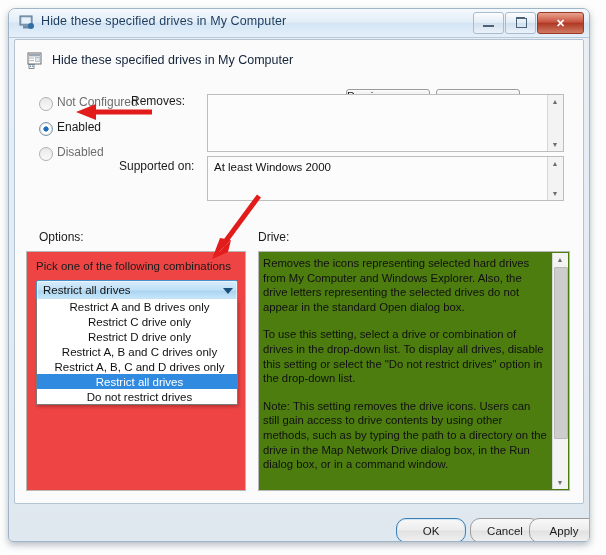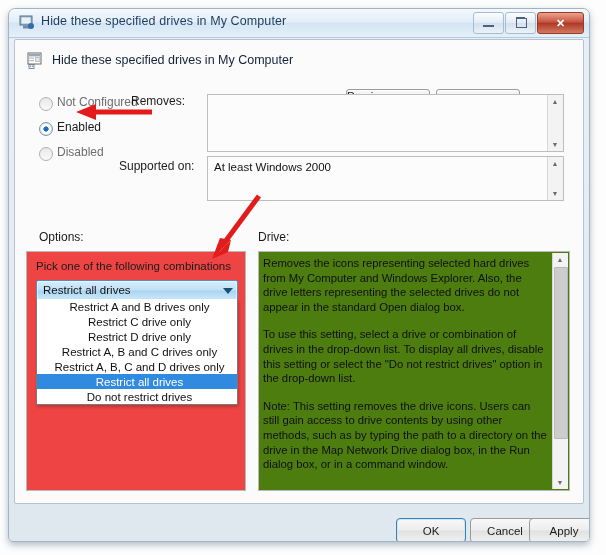--- a/index.html
+++ b/index.html
@@ -137,21 +137,21 @@
   .help-in{
     position:absolute;left:4px;top:4px;right:20px;bottom:4px;
     font-size:11.3px;color:#111;line-height:14.6px;overflow:hidden;
   }
   .help-in p{margin:0 0 13px 0;}
 
   
   .bbtn{
     position:absolute;top:509px;height:23px;width:68px;
     background:linear-gradient(180deg,#f8f8f8 0%,#ededed 48%,#e1e1e1 52%,#f1f1f1 100%);
-    border:1px solid #9b9b9b;border-radius:4px;
+    border:1px solid #9b9b9b;border-radius:10px;
     font-size:11.5px;color:#1b1b1b;
     display:flex;align-items:center;justify-content:center;
   }
   .bbtn.ok{left:387px;border:1px solid #3c7fb1;box-shadow:0 0 0 1px #cfe6f7 inset;}
   .bbtn.cancel{left:461px;}
   .bbtn.apply{left:520px;}
 
   
   .arrows{position:absolute;left:0;top:0;width:606px;height:555px;pointer-events:none;}
 </style>

